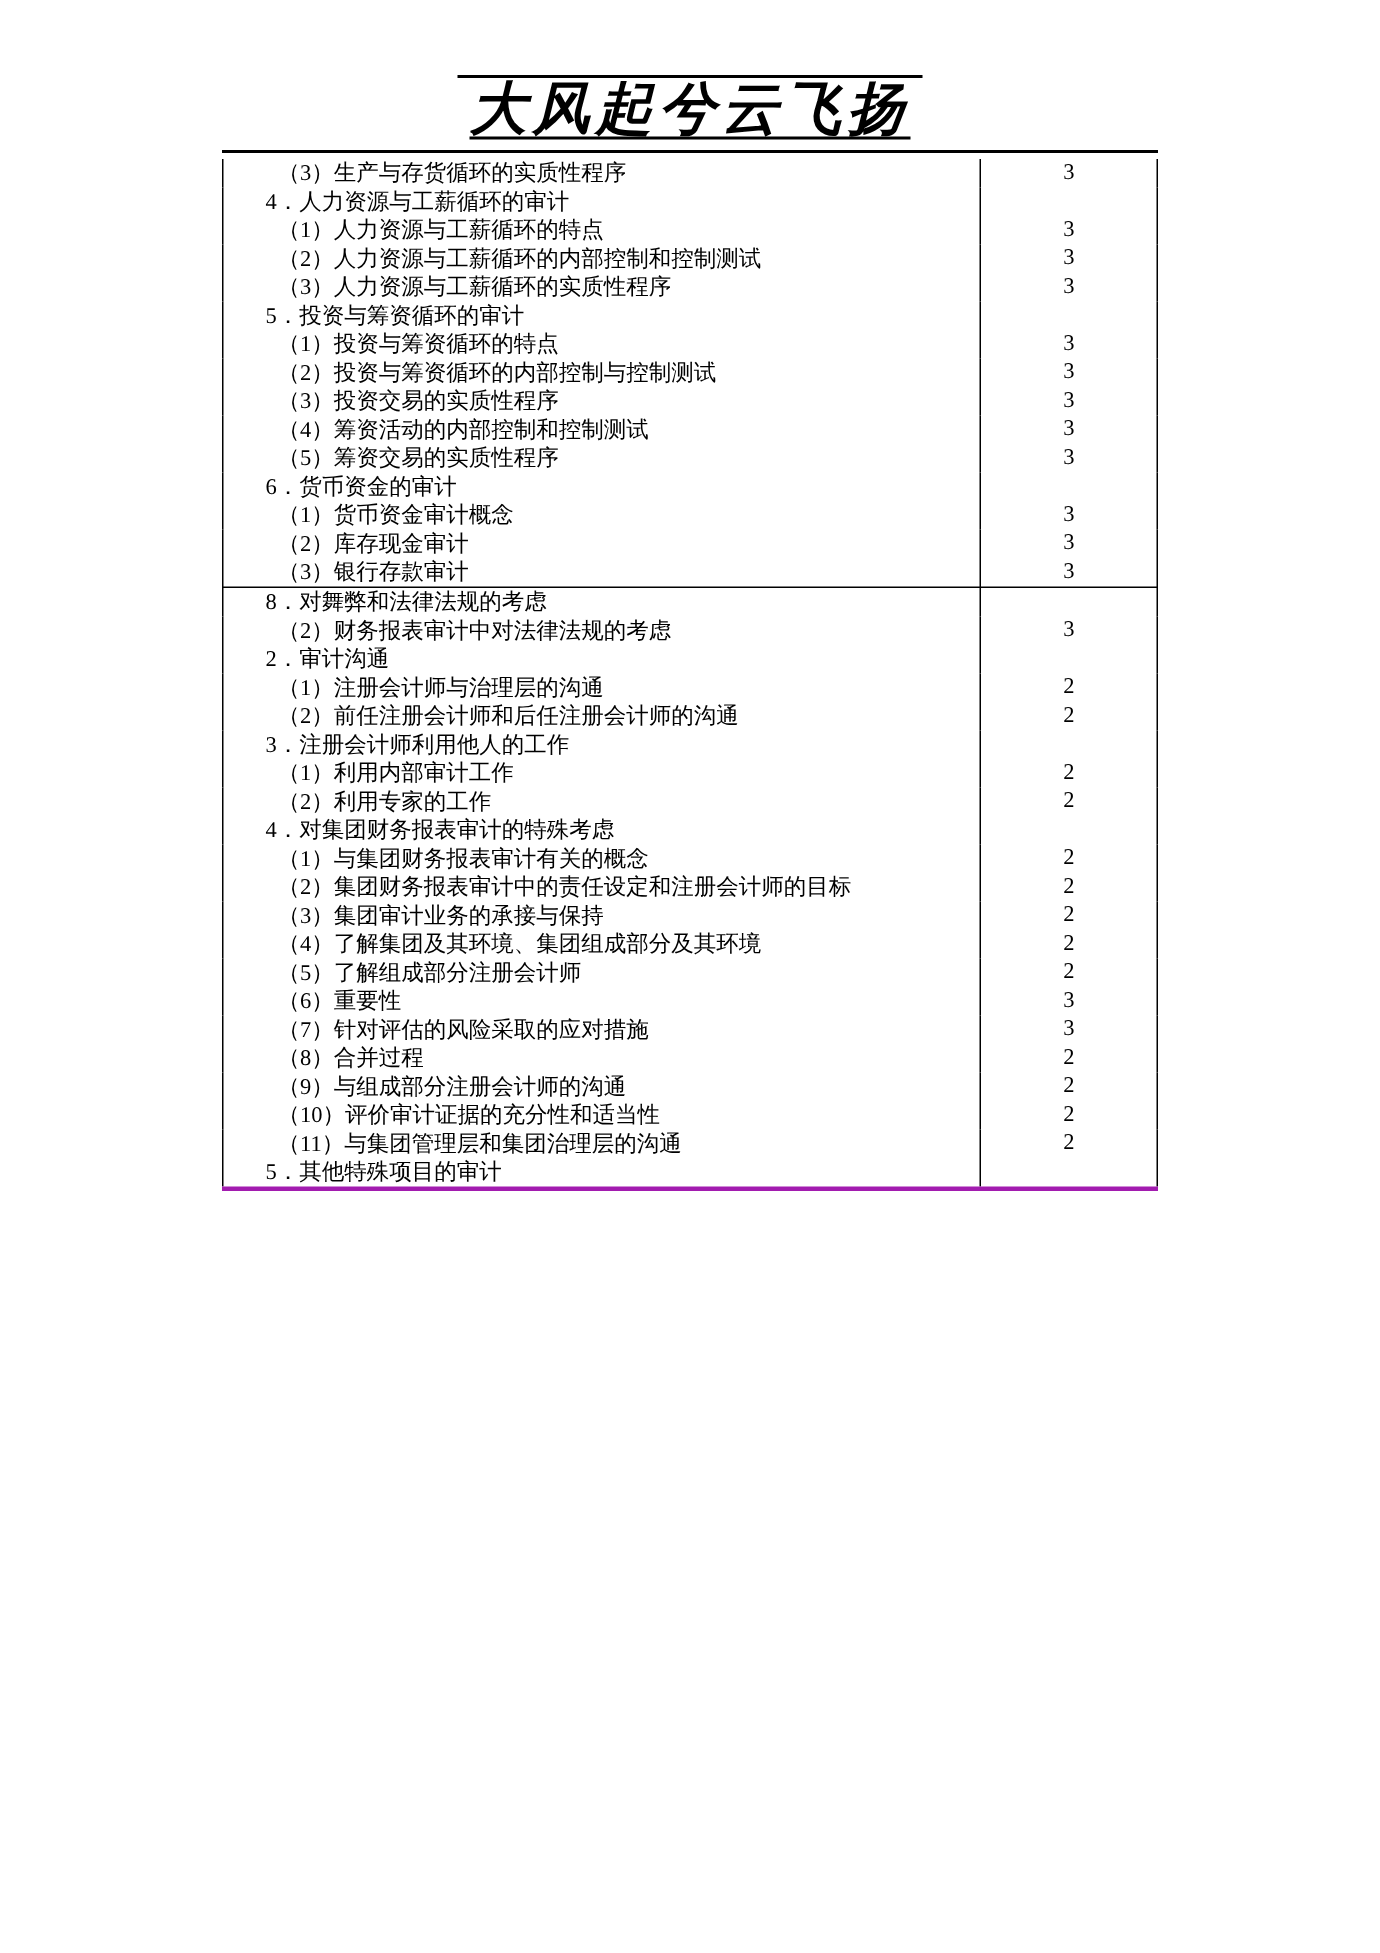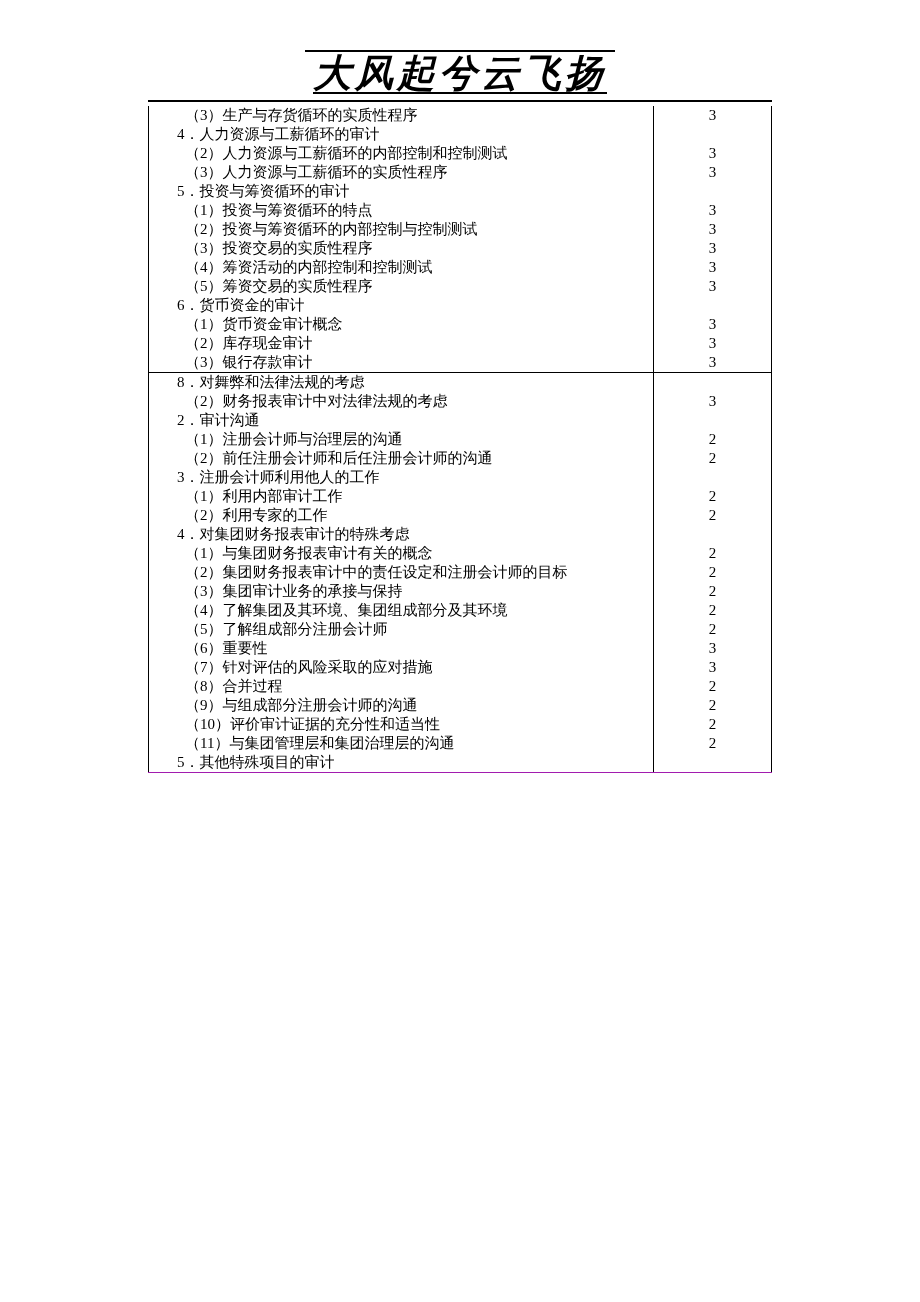--- a/index.html
+++ b/index.html
@@ -57,21 +57,21 @@
     font-size: 15px;
     margin-top: 4px;
   }
   table.content td {
     border-left: 1px solid #000;
     border-right: 1px solid #000;
     padding: 0;
     vertical-align: middle;
   }
   table.content tr:last-child td {
-    border-bottom: 1px solid #a21caf;
+    border-bottom: 3px solid #a21caf;
   }
   td.col-text {
     width: 506px;
     padding: 5.2px 6px 5.2px 0;
   }
   td.col-num {
     width: 118px;
     text-align: center;
     font-family: "Times New Roman", serif;
     font-size: 15px;
@@ -97,20 +97,24 @@
     <tbody id="tbody">
         <tr>
           <td class="col-text indent-1">（3）生产与存货循环的实质性程序</td>
           <td class="col-num">3</td>
         </tr>
         <tr>
           <td class="col-text indent-0">4．人力资源与工薪循环的审计</td>
           <td class="col-num"></td>
         </tr>
         <tr>
+          <td class="col-text indent-1">（1）人力资源与工薪循环的特点</td>
+          <td class="col-num">3</td>
+        </tr>
+        <tr>
           <td class="col-text indent-1">（2）人力资源与工薪循环的内部控制和控制测试</td>
           <td class="col-num">3</td>
         </tr>
         <tr>
           <td class="col-text indent-1">（3）人力资源与工薪循环的实质性程序</td>
           <td class="col-num">3</td>
         </tr>
         <tr>
           <td class="col-text indent-0">5．投资与筹资循环的审计</td>
           <td class="col-num"></td>

